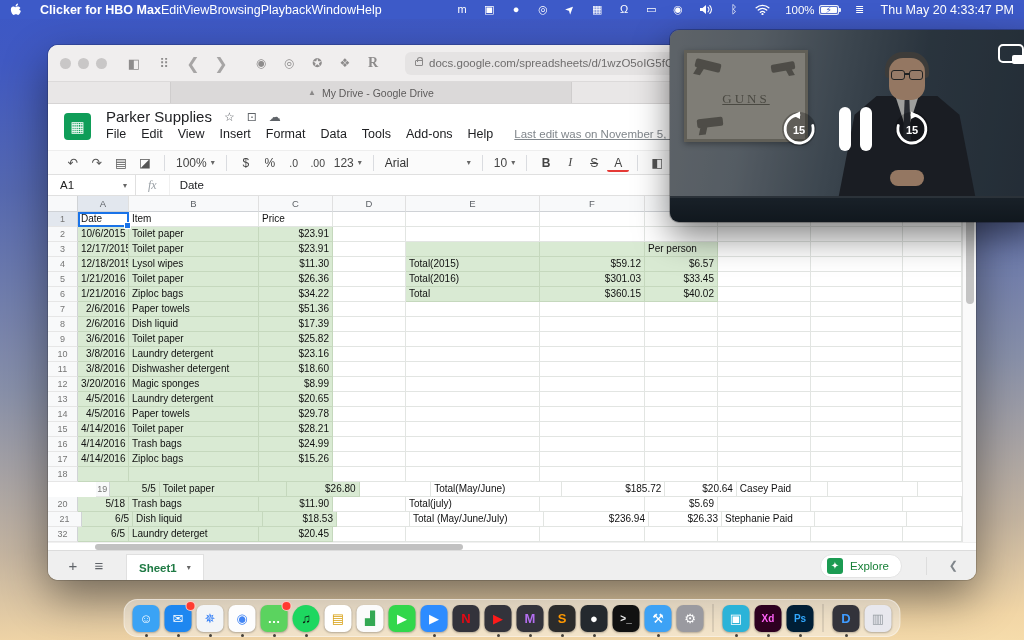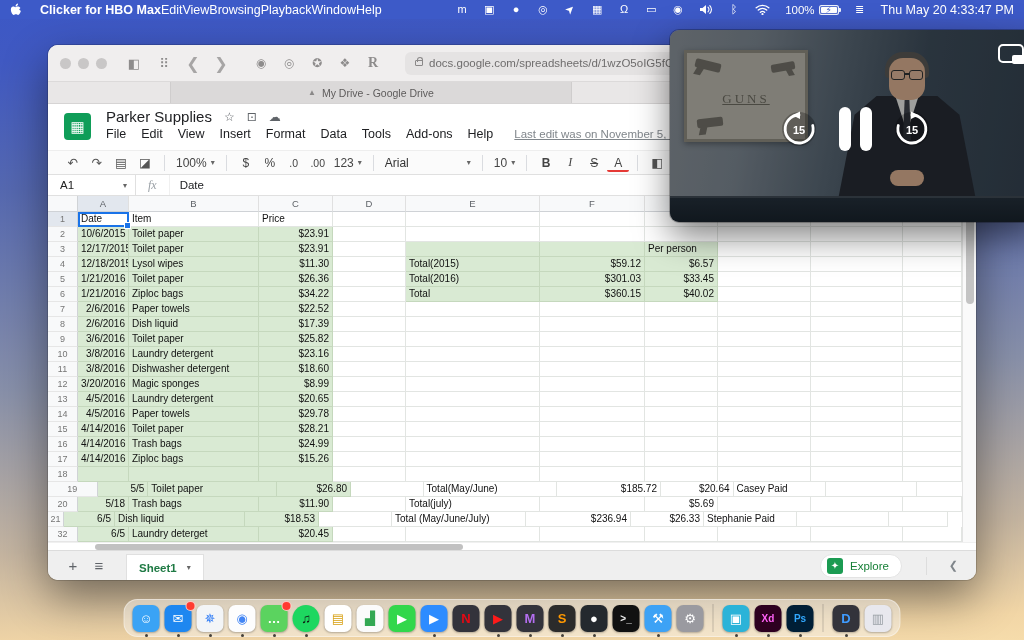--- a/index.html
+++ b/index.html
@@ -396,21 +396,21 @@
           <div class="gcell green r" style="width: 105px;">$360.15</div>
           <div class="gcell green r" style="width: 73px;">$40.02</div>
           <div class="gcell" style="width: 93px;"></div>
           <div class="gcell" style="width: 92px;"></div>
           <div class="gcell" style="width: 59px;"></div>
         </div>
         <div class="grow">
           <div class="gnum" style="width: 30px;">7</div>
           <div class="gcell green r" style="width: 51px;">2/6/2016</div>
           <div class="gcell green" style="width: 130px;">Paper towels</div>
-          <div class="gcell green r" style="width: 74px;">$22.52</div>
+          <div class="gcell green r" style="width: 74px;">$51.36</div>
           <div class="gcell" style="width: 73px;"></div>
           <div class="gcell" style="width: 134px;"></div>
           <div class="gcell" style="width: 105px;"></div>
           <div class="gcell" style="width: 73px;"></div>
           <div class="gcell" style="width: 93px;"></div>
           <div class="gcell" style="width: 92px;"></div>
           <div class="gcell" style="width: 59px;"></div>
         </div>
         <div class="grow">
           <div class="gnum" style="width: 30px;">8</div>
@@ -549,21 +549,21 @@
           <div class="gcell green" style="width: 74px;"></div>
           <div class="gcell" style="width: 73px;"></div>
           <div class="gcell" style="width: 134px;"></div>
           <div class="gcell" style="width: 105px;"></div>
           <div class="gcell" style="width: 73px;"></div>
           <div class="gcell" style="width: 93px;"></div>
           <div class="gcell" style="width: 92px;"></div>
           <div class="gcell" style="width: 59px;"></div>
         </div>
         <div class="grow">
-          <div class="gnum" style="width: 50px;">19</div>
+          <div class="gnum" style="width: 14px; margin-left: 48px;">19</div>
           <div class="gcell green r" style="width: 51px;">5/5</div>
           <div class="gcell green" style="width: 130px;">Toilet paper</div>
           <div class="gcell green r" style="width: 74px;">$26.80</div>
           <div class="gcell" style="width: 73px;"></div>
           <div class="gcell" style="width: 134px;">Total(May/June)</div>
           <div class="gcell r" style="width: 105px;">$185.72</div>
           <div class="gcell r" style="width: 73px;">$20.64</div>
           <div class="gcell" style="width: 93px;">Casey Paid</div>
           <div class="gcell" style="width: 92px;"></div>
           <div class="gcell" style="width: 59px;"></div>
@@ -575,21 +575,21 @@
           <div class="gcell green r" style="width: 74px;">$11.90</div>
           <div class="gcell" style="width: 73px;"></div>
           <div class="gcell" style="width: 134px;">Total(july)</div>
           <div class="gcell" style="width: 105px;"></div>
           <div class="gcell r" style="width: 73px;">$5.69</div>
           <div class="gcell" style="width: 93px;"></div>
           <div class="gcell" style="width: 92px;"></div>
           <div class="gcell" style="width: 59px;"></div>
         </div>
         <div class="grow">
-          <div class="gnum" style="width: 16px;">21</div>
+          <div class="gnum" style="width: 34px;">21</div>
           <div class="gcell green r" style="width: 51px;">6/5</div>
           <div class="gcell green" style="width: 130px;">Dish liquid</div>
           <div class="gcell green r" style="width: 74px;">$18.53</div>
           <div class="gcell" style="width: 73px;"></div>
           <div class="gcell" style="width: 134px;">Total (May/June/July)</div>
           <div class="gcell r" style="width: 105px;">$236.94</div>
           <div class="gcell r" style="width: 73px;">$26.33</div>
           <div class="gcell" style="width: 93px;">Stephanie Paid</div>
           <div class="gcell" style="width: 92px;"></div>
           <div class="gcell" style="width: 59px;"></div>

